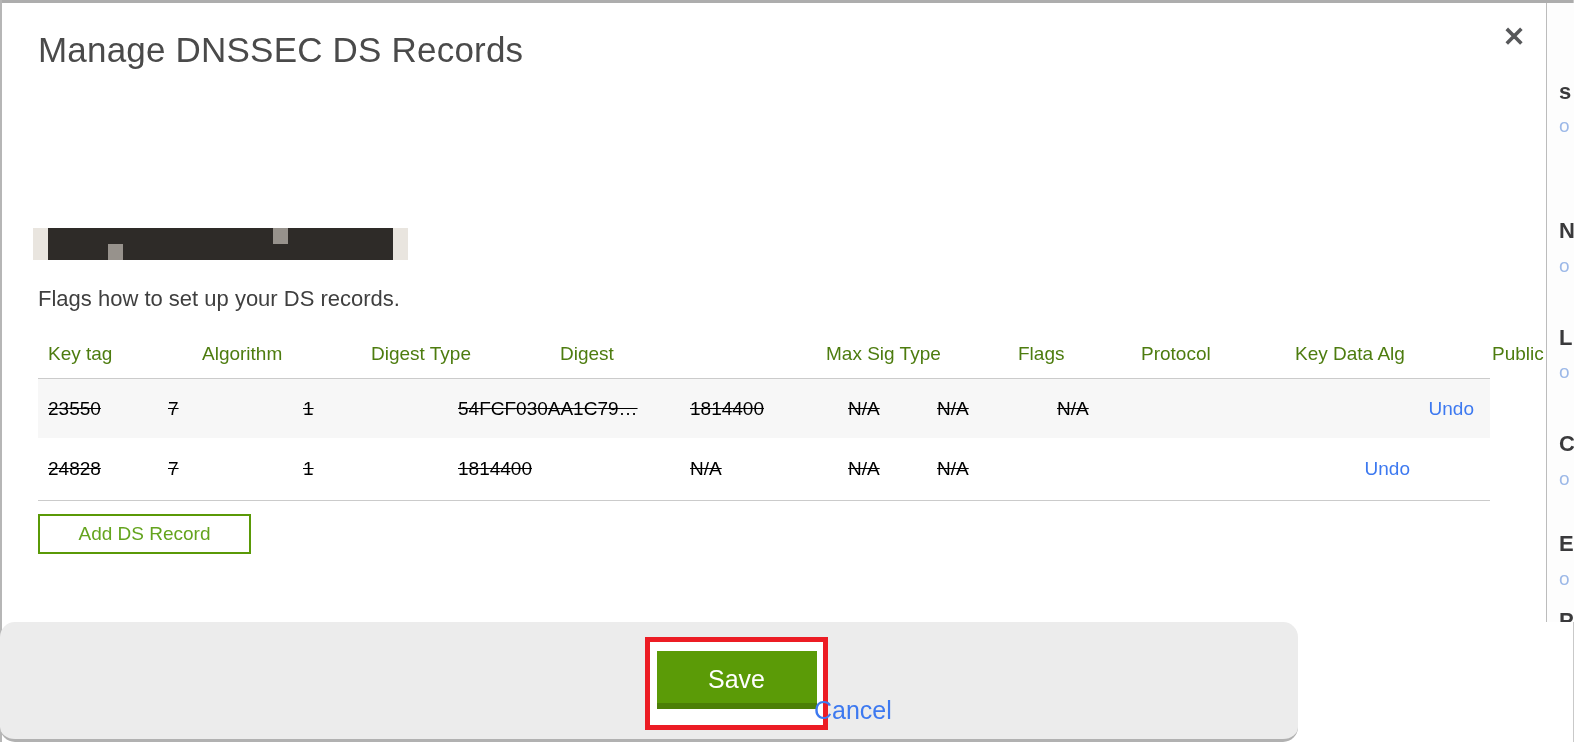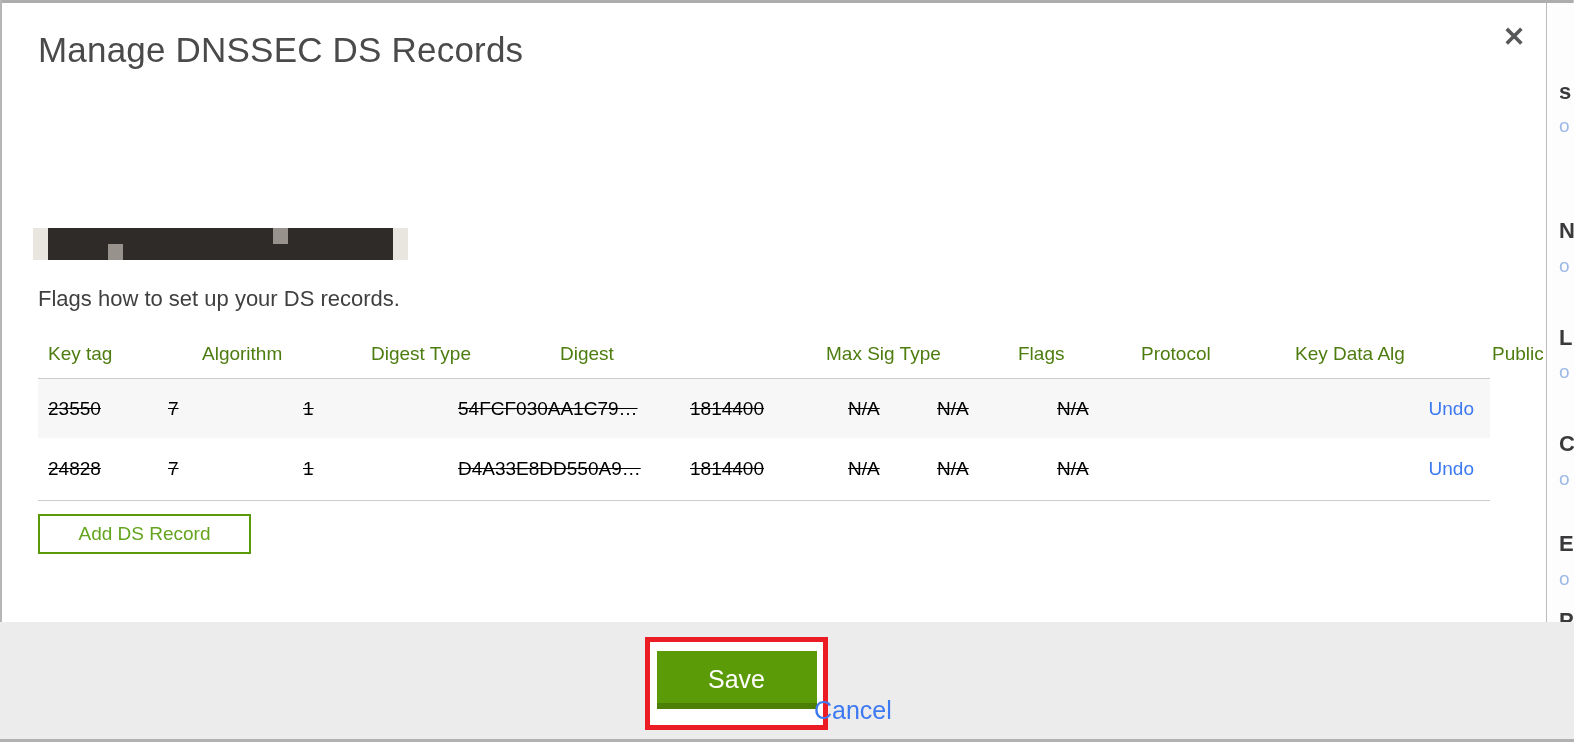--- a/index.html
+++ b/index.html
@@ -47,22 +47,22 @@
   
   .add-btn{
     position:absolute;left:38px;top:514px;width:213px;height:40px;box-sizing:border-box;
     background:#ffffff;border:2px solid #5a9907;color:#64a41e;font-size:19px;
     display:flex;align-items:center;justify-content:center;cursor:pointer;
     font-family:"Liberation Sans",sans-serif;
   }
 
   
   .footer{
-    position:absolute;left:0;top:622px;width:1574px;height:117px;
-    background:#ececec;border-bottom:3px solid #b1b1b1;
+    position:absolute;left:0;top:622px;width:1298px;height:117px;
+    background:#ececec;border-bottom:3px solid #b1b1b1;border-radius:15px;
   }
   .annotation-box{
     position:absolute;left:645px;top:15px;width:183px;height:93px;box-sizing:border-box;
     border:5px solid #ec1c24;background:#ffffff;
   }
   .save-btn{
     display:block;margin:9px auto 0 auto;width:160px;height:58px;
     background:#5b9b07;border:none;border-bottom:6px solid #4c7f06;
     color:#ffffff;font-size:25px;line-height:56px;text-align:center;cursor:pointer;
     font-family:"Liberation Sans",sans-serif;padding:0;
@@ -167,21 +167,20 @@
     <div class="cell">N/A</div>
     <div class="cell">N/A</div>
     <div class="cell"></div>
     <div class="undo-cell"><a class="link">Undo</a></div>
   </div>
 
   <div class="grid-row row2 struck">
     <div class="cell">24828</div>
     <div class="cell">7</div>
     <div class="cell">1</div>
-    <div class="cell">D4A33E8DD550A9…</div>
     <div class="cell">1814400</div>
     <div class="cell">N/A</div>
     <div class="cell">N/A</div>
     <div class="cell">N/A</div>
     <div class="cell"></div>
     <div class="undo-cell"><a class="link">Undo</a></div>
   </div>
 </div>
 
 <button class="add-btn">Add DS Record</button>

